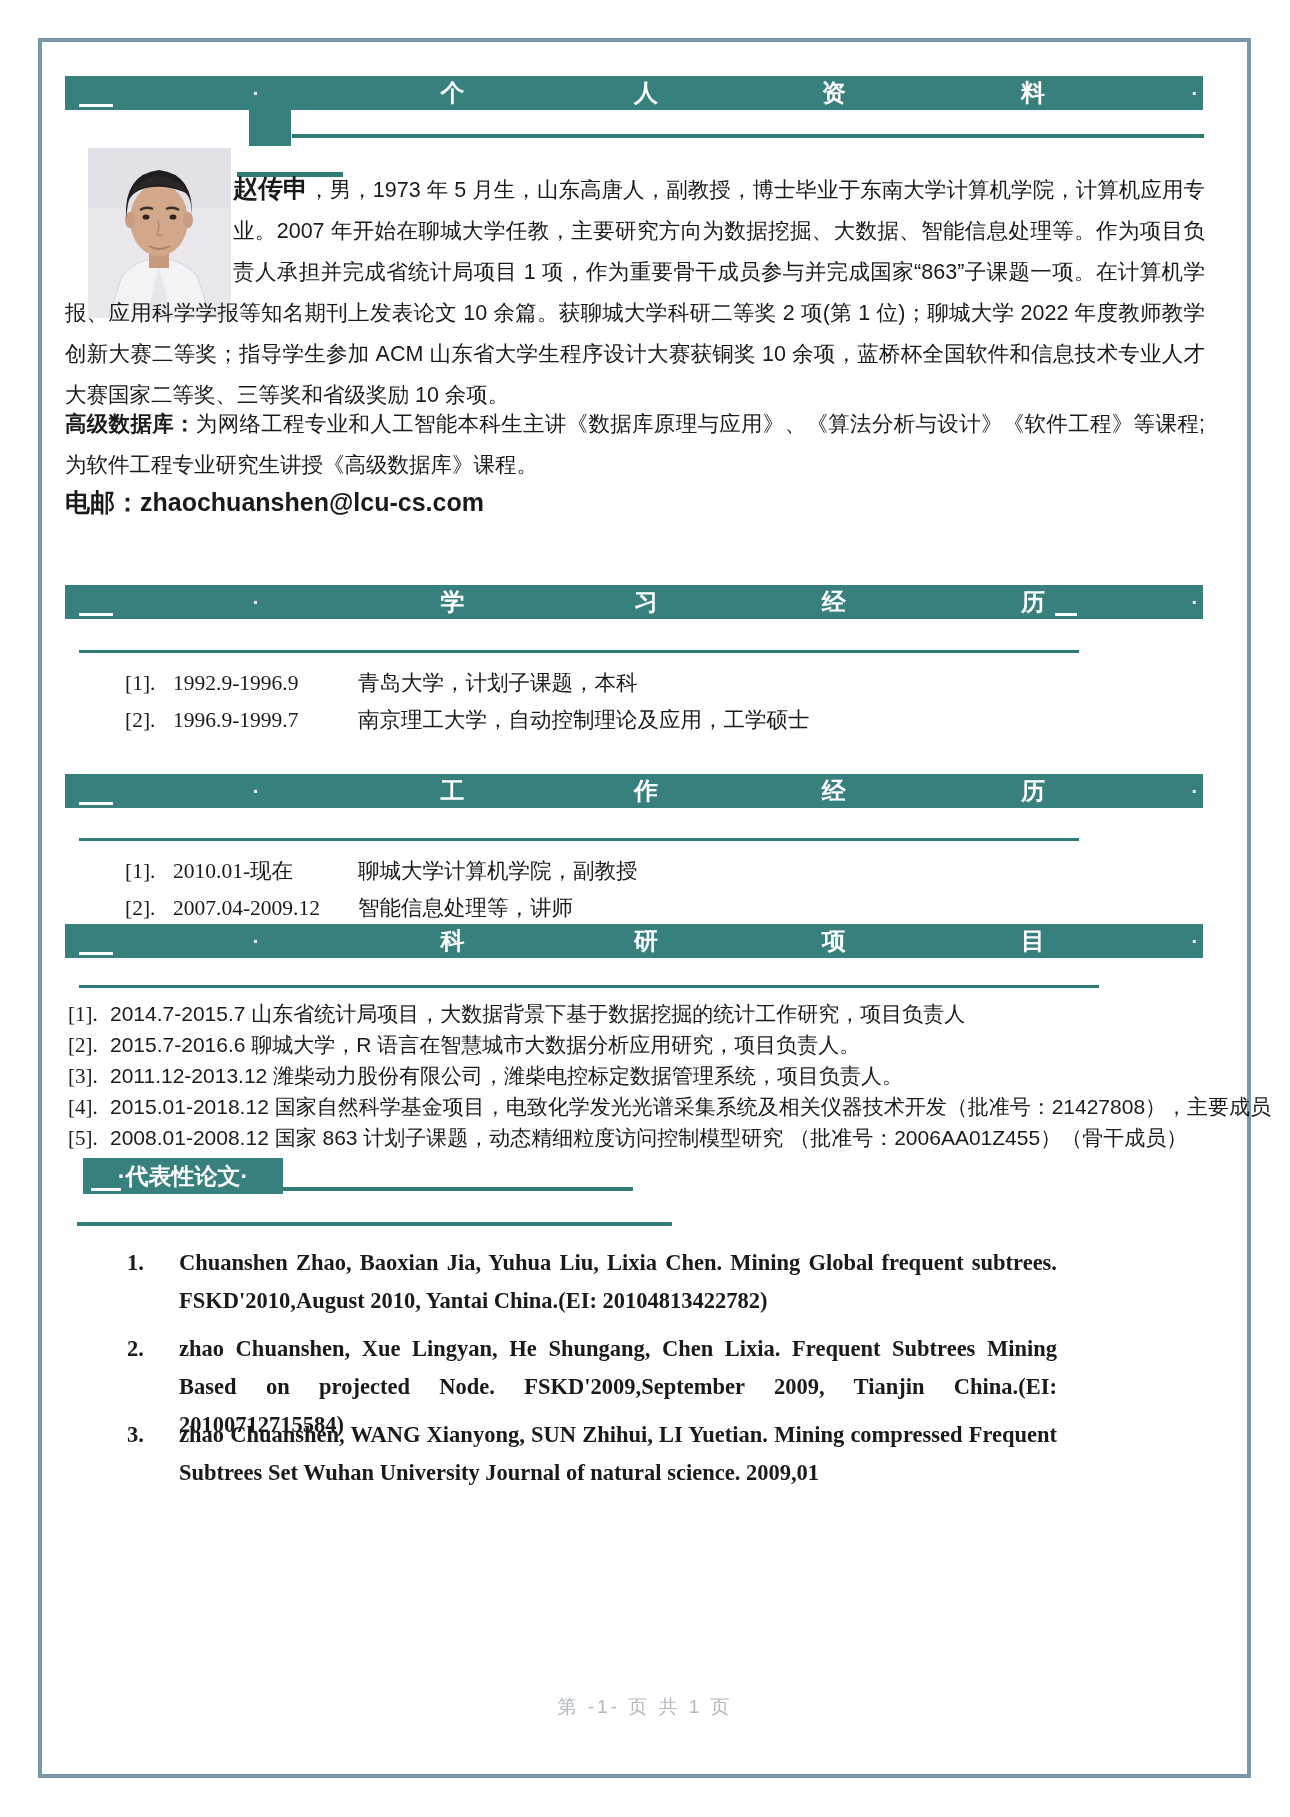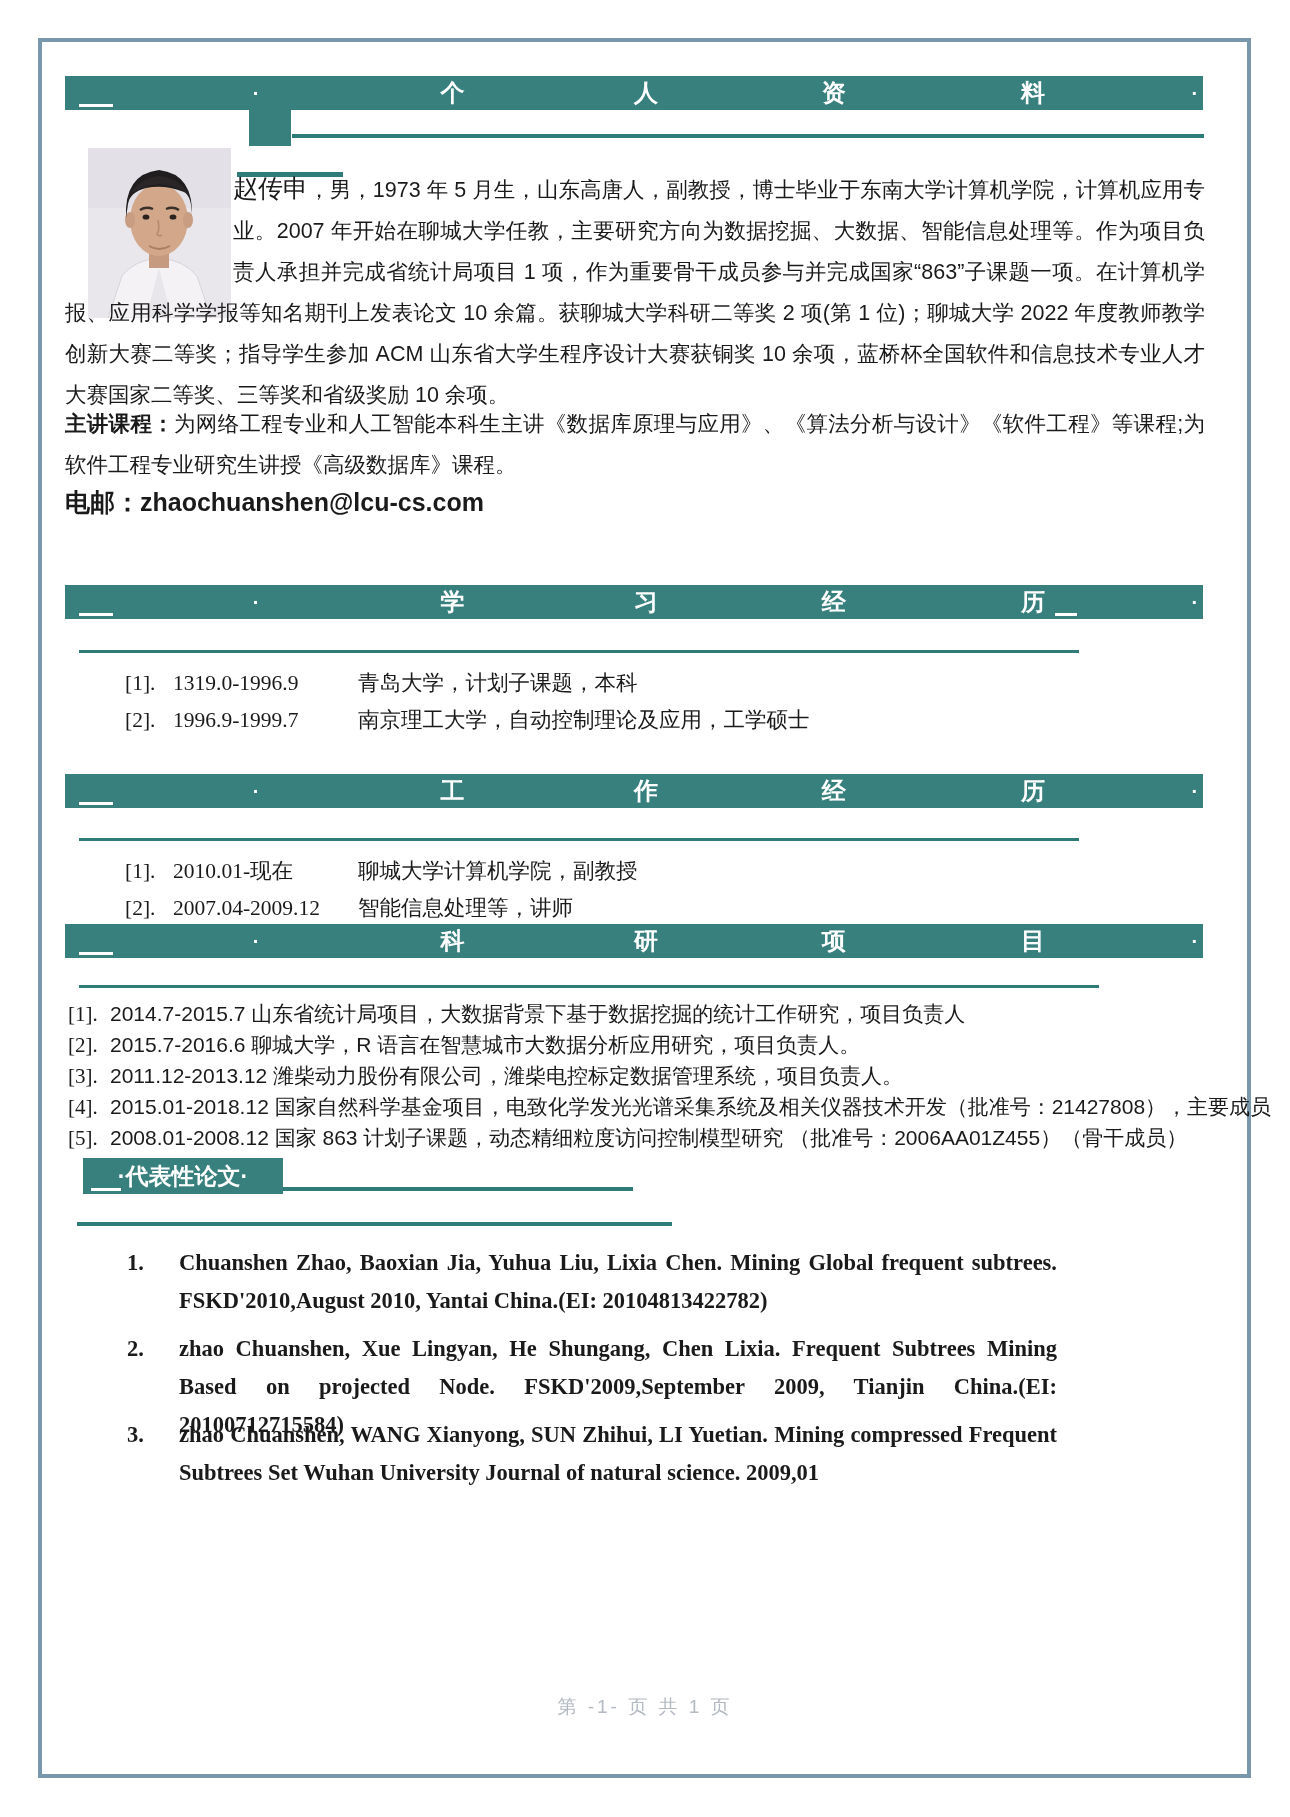--- a/index.html
+++ b/index.html
@@ -13,21 +13,21 @@
   .banner .b-dot{position:absolute;top:0;font-size:20px;}
   .banner .b-char{position:absolute;top:0;}
   .b-underscore{position:absolute;left:14px;bottom:3px;width:34px;height:3px;background:#ffffff;}
   .b-underscore2{position:absolute;bottom:3px;width:22px;height:3px;background:#ffffff;}
   .teal-line{position:absolute;background:#2f7b77;height:3px;}
   .teal-block{position:absolute;background:#38807d;}
   .bio{position:absolute;left:65px;top:168px;width:1140px;font-size:21.5px;line-height:41px;
        text-align:justify;}
   .photo-spacer{float:left;width:168px;height:120px;}
   .photo{position:absolute;left:88px;top:148px;width:143px;height:170px;}
-  .name{font-weight:normal;font-size:25px;}
+  .name{font-weight:bold;font-size:25px;}
   .courses{position:absolute;left:65px;top:404px;width:1140px;font-size:21.5px;line-height:41px;text-align:justify;}
   .courses .lbl{font-weight:bold;}
   .email-line{position:absolute;left:65px;top:486px;font-size:25px;font-weight:bold;text-align:center;}
   
   .row{position:absolute;left:125px;font-size:21.5px;height:26px;white-space:nowrap;}
   .row .num{display:inline-block;width:48px;font-family:"Liberation Serif",serif;}
   .row .period{display:inline-block;width:137px;font-family:"Liberation Serif",serif;}
   .row .detail{display:inline-block;padding-left:48px;}
   
   .proj{position:absolute;left:68px;width:1140px;font-size:21px;white-space:nowrap;}
@@ -81,41 +81,41 @@
     <path d="M70,72 Q72,82 69,86 Q71,89 74,87" stroke="#b78b6f" stroke-width="1.6" fill="none"></path>
     <path d="M61,98 Q71,104 82,98" stroke="#a97e63" stroke-width="1.8" fill="none"></path>
   </svg>
 
   <div class="bio">
     <div class="photo-spacer"></div>
     <span class="name">赵传申</span><span>，男，1973 年 5 月生，山东高唐人，副教授，博士毕业于东南大学计算机学院，计算机应用专业。2007 年开始在聊城大学任教，主要研究方向为数据挖掘、大数据、智能信息处理等。作为项目负责人承担并完成省统计局项目 1 项，作为重要骨干成员参与并完成国家“863”子课题一项。在计算机学报、应用科学学报等知名期刊上发表论文 10 余篇。获聊城大学科研二等奖 2 项(第 1 位)；聊城大学 2022 年度教师教学创新大赛二等奖；指导学生参加 ACM 山东省大学生程序设计大赛获铜奖 10 余项，蓝桥杯全国软件和信息技术专业人才大赛国家二等奖、三等奖和省级奖励 10 余项。</span>
   </div>
 
   <div class="courses">
-    <span class="lbl">主讲课程：</span><span>为网络工程专业和人工智能本科生主讲《数据库原理与应用》、《算法分析与设计》《软件工程》等课程;为软件工程专业研究生讲授《高级数据库》课程。</span>
+    <span class="lbl">高级数据库：</span><span>为网络工程专业和人工智能本科生主讲《数据库原理与应用》、《算法分析与设计》《软件工程》等课程;为软件工程专业研究生讲授《高级数据库》课程。</span>
   </div>
 
   <div class="email-line">
     <span>电邮：</span><span>zhaochuanshen@lcu-cs.com</span>
   </div>
 
   <div class="banner" style="top:585px;">
     <span class="b-underscore"></span>
     <span class="b-dot" style="left:16.5%;">·</span>
     <span class="b-char" style="left:33%;">学</span>
     <span class="b-char" style="left:50%;">习</span>
     <span class="b-char" style="left:66.5%;">经</span>
     <span class="b-char" style="left:84%;">历</span>
     <span class="b-underscore2" style="left:87%;"></span>
     <span class="b-dot" style="left:99%;">·</span>
   </div>
   <div class="teal-line" style="left:79px;top:650px;width:1000px;"></div>
 
   <div class="row" style="top:668px;">
-    <span class="num">[1].</span><span class="period">1319.0-1996.9</span><span class="detail">青岛大学，计划子课题，本科</span>
+    <span class="num">[1].</span><span class="period">1992.9-1996.9</span><span class="detail">青岛大学，计划子课题，本科</span>
   </div>
   <div class="row" style="top:705px;">
     <span class="num">[2].</span><span class="period">1996.9-1999.7</span><span class="detail">南京理工大学，自动控制理论及应用，工学硕士</span>
   </div>
 
   <div class="banner" style="top:774px;">
     <span class="b-underscore"></span>
     <span class="b-dot" style="left:16.5%;">·</span>
     <span class="b-char" style="left:33%;">工</span>
     <span class="b-char" style="left:50%;">作</span>

